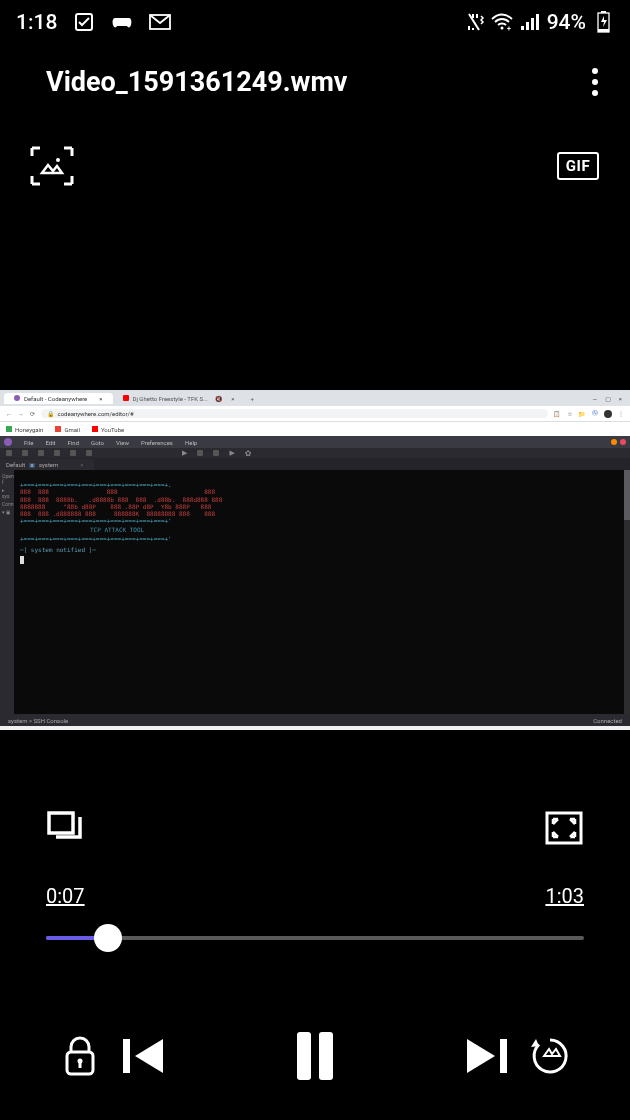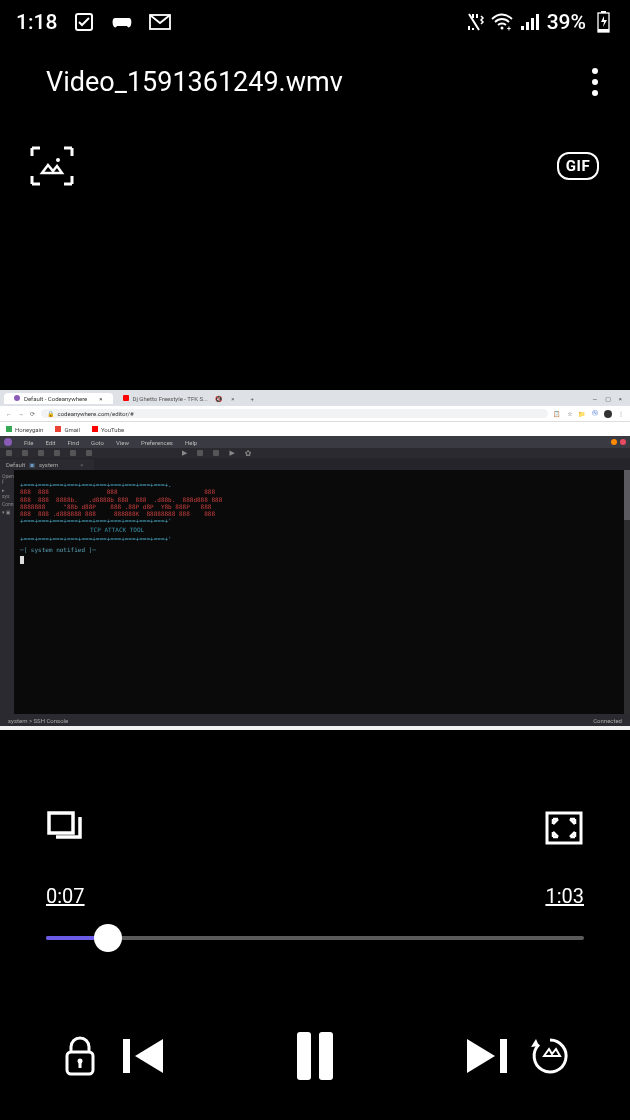--- a/index.html
+++ b/index.html
@@ -43,21 +43,21 @@
     
     
     .title-bar {
       display: flex;
       justify-content: space-between;
       align-items: center;
       padding: 22px 20px 12px 46px;
     }
     .title-text {
       font-size: 27px;
-      font-weight: 400;
+      font-weight: 700;
     }
     .more-dots {
       display: flex;
       flex-direction: column;
       gap: 5px;
       padding: 8px 12px;
     }
     .more-dots span {
       width: 6px;
       height: 6px;
@@ -73,21 +73,21 @@
     }
     .capture-icon, .gif-icon {
       width: 44px;
       height: 40px;
       display: flex;
       align-items: center;
       justify-content: center;
     }
     .gif-box {
       border: 2.5px solid #fff;
-      border-radius: 12px;
+      border-radius: 3px;
       padding: 3px 7px;
       font-size: 15px;
       font-weight: 700;
       letter-spacing: 0.5px;
     }
     
     
     .video-area {
       position: absolute;
       top: 390px;
@@ -404,21 +404,21 @@
         </svg>
     </span>
     <span class="status-icon">
       <svg width="20" height="18" viewBox="0 0 20 18">
           <rect x="1" y="13" width="3" height="4" fill="#fff"></rect>
           <rect x="6" y="9" width="3" height="8" fill="#fff"></rect>
           <rect x="11" y="5" width="3" height="12" fill="#fff"></rect>
           <rect x="16" y="1" width="3" height="16" fill="#fff"></rect>
         </svg>
     </span>
-    <span>39%</span>
+    <span>94%</span>
     <span class="status-icon">
       <svg width="13" height="22" viewBox="0 0 13 22">
           <rect x="4" y="0" width="5" height="2" fill="#fff"></rect>
           <rect x="1" y="2" width="11" height="19" fill="none" stroke="#fff" stroke-width="1.3"></rect>
           <rect x="1" y="18" width="11" height="3" fill="#fff"></rect>
           <path d="M7 5l-3 6h3l-1 5 4-7h-3z" fill="#fff"></path>
         </svg>
     </span>
   </div>
 </div>

